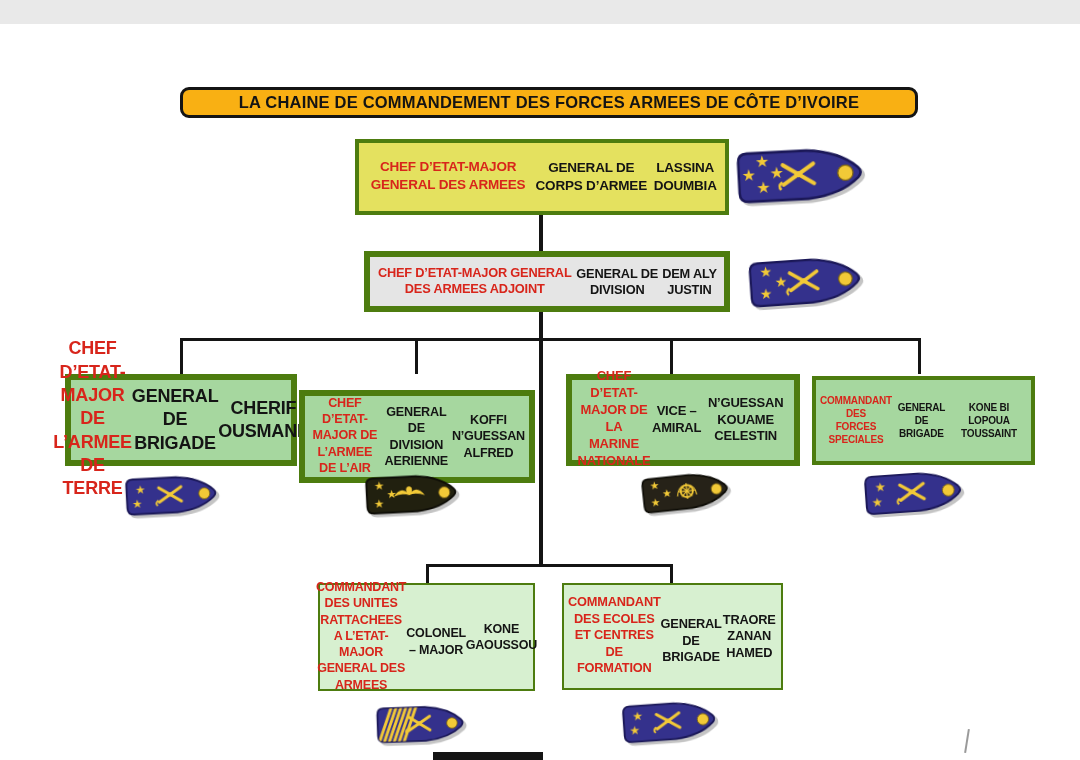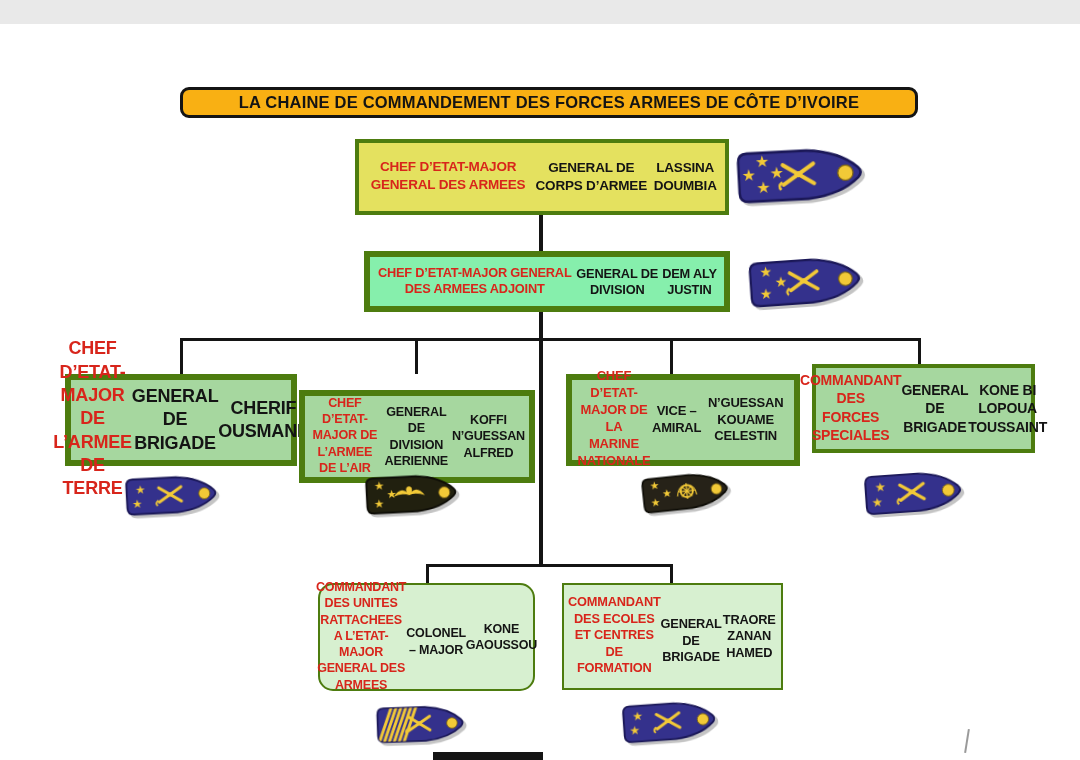--- a/index.html
+++ b/index.html
@@ -12,21 +12,21 @@
   .node{position:absolute;box-sizing:border-box;border:6px solid #4d7c0f;display:flex;
         flex-direction:row;align-items:center;justify-content:center;text-align:center;
         padding:2px 4px;font-size:12.5px;line-height:1.3;color:#141414;}
   .node .role{color:var(--red,#D8251B);white-space:pre-line;margin-bottom:2px;letter-spacing:-.2px;}
   .node .rank,.node .person{white-space:pre-line;letter-spacing:-.2px;}
   .n-cema{left:355px;top:139px;width:374px;height:76px;border-width:4px;font-size:13.5px;}
   .n-adj{left:364px;top:251px;width:366px;height:61px;font-size:12.8px;line-height:1.25;}
   .n-terre{left:65px;top:374px;width:232px;height:92px;font-size:18px;}
   .n-air{left:299px;top:390px;width:236px;height:93px;font-size:12.6px;}
   .n-marine{left:566px;top:374px;width:234px;height:92px;font-size:13px;align-items:center;}
-  .n-fs{left:812px;top:364px;width:223px;height:89px;border-width:4px;font-size:14px;}
+  .n-fs{left:812px;top:376px;width:223px;height:89px;border-width:4px;font-size:10px;}
   .n-units{left:318px;top:583px;width:217px;height:108px;border-width:2px;}
   .n-ecoles{left:562px;top:583px;width:221px;height:107px;border-width:2px;font-size:12.8px;}
   .gap .rank{margin-top:9px;}
   .line{position:absolute;background:#141414;}
   .l-v1{left:539px;top:215px;width:4px;height:37px;}
   .l-v2{left:539px;top:311px;width:4px;height:256px;}
   .l-h1{left:181px;top:338px;width:740px;height:3px;}
   .l-dterre{left:180px;top:338px;width:3px;height:36px;}
   .l-dair{left:415px;top:338px;width:3px;height:36px;}
   .l-dmarine{left:670px;top:338px;width:3px;height:36px;}
@@ -65,21 +65,21 @@
   <div class="line l-h2"></div>
   <div class="line l-dunits"></div>
   <div class="line l-decoles"></div>
 
   <div class="node n-cema" style="background: rgb(228, 225, 95);">
     <div class="role">CHEF D’ETAT-MAJOR GENERAL DES ARMEES</div>
     <div class="rank">GENERAL DE CORPS D’ARMEE</div>
     <div class="person">LASSINA DOUMBIA</div>
   </div>
 
-  <div class="node n-adj" style="background: #86efac;">
+  <div class="node n-adj" style="background: #e5e5e5;">
     <div class="role">CHEF D’ETAT-MAJOR GENERAL DES ARMEES ADJOINT</div>
     <div class="rank">GENERAL DE DIVISION</div>
     <div class="person">DEM ALY JUSTIN</div>
   </div>
 
   <div class="node n-terre" style="background: rgb(166, 215, 159);">
     <div class="role">CHEF D’ETAT-MAJOR DE
 L’ARMEE DE TERRE</div>
     <div class="rank">GENERAL DE BRIGADE</div>
     <div class="person">CHERIF OUSMANE</div>
@@ -99,21 +99,21 @@
     <div class="person">N’GUESSAN KOUAME CELESTIN</div>
   </div>
 
   <div class="node n-fs" style="background: rgb(166, 215, 159);">
     <div class="role">COMMANDANT DES
 FORCES SPECIALES</div>
     <div class="rank">GENERAL DE BRIGADE</div>
     <div class="person">KONE BI LOPOUA TOUSSAINT</div>
   </div>
 
-  <div class="node n-units gap" style="background: rgb(215, 240, 208); border-radius: 15px;">
+  <div class="node n-units gap" style="background: rgb(215, 240, 208);">
     <div class="role">COMMANDANT DES UNITES
 RATTACHEES A L’ETAT-MAJOR
 GENERAL DES ARMEES</div>
     <div class="rank">COLONEL – MAJOR</div>
     <div class="person">KONE GAOUSSOU</div>
   </div>
 
   <div class="node n-ecoles gap" style="background: rgb(215, 240, 208);">
     <div class="role">COMMANDANT DES ECOLES
 ET CENTRES DE FORMATION</div>

